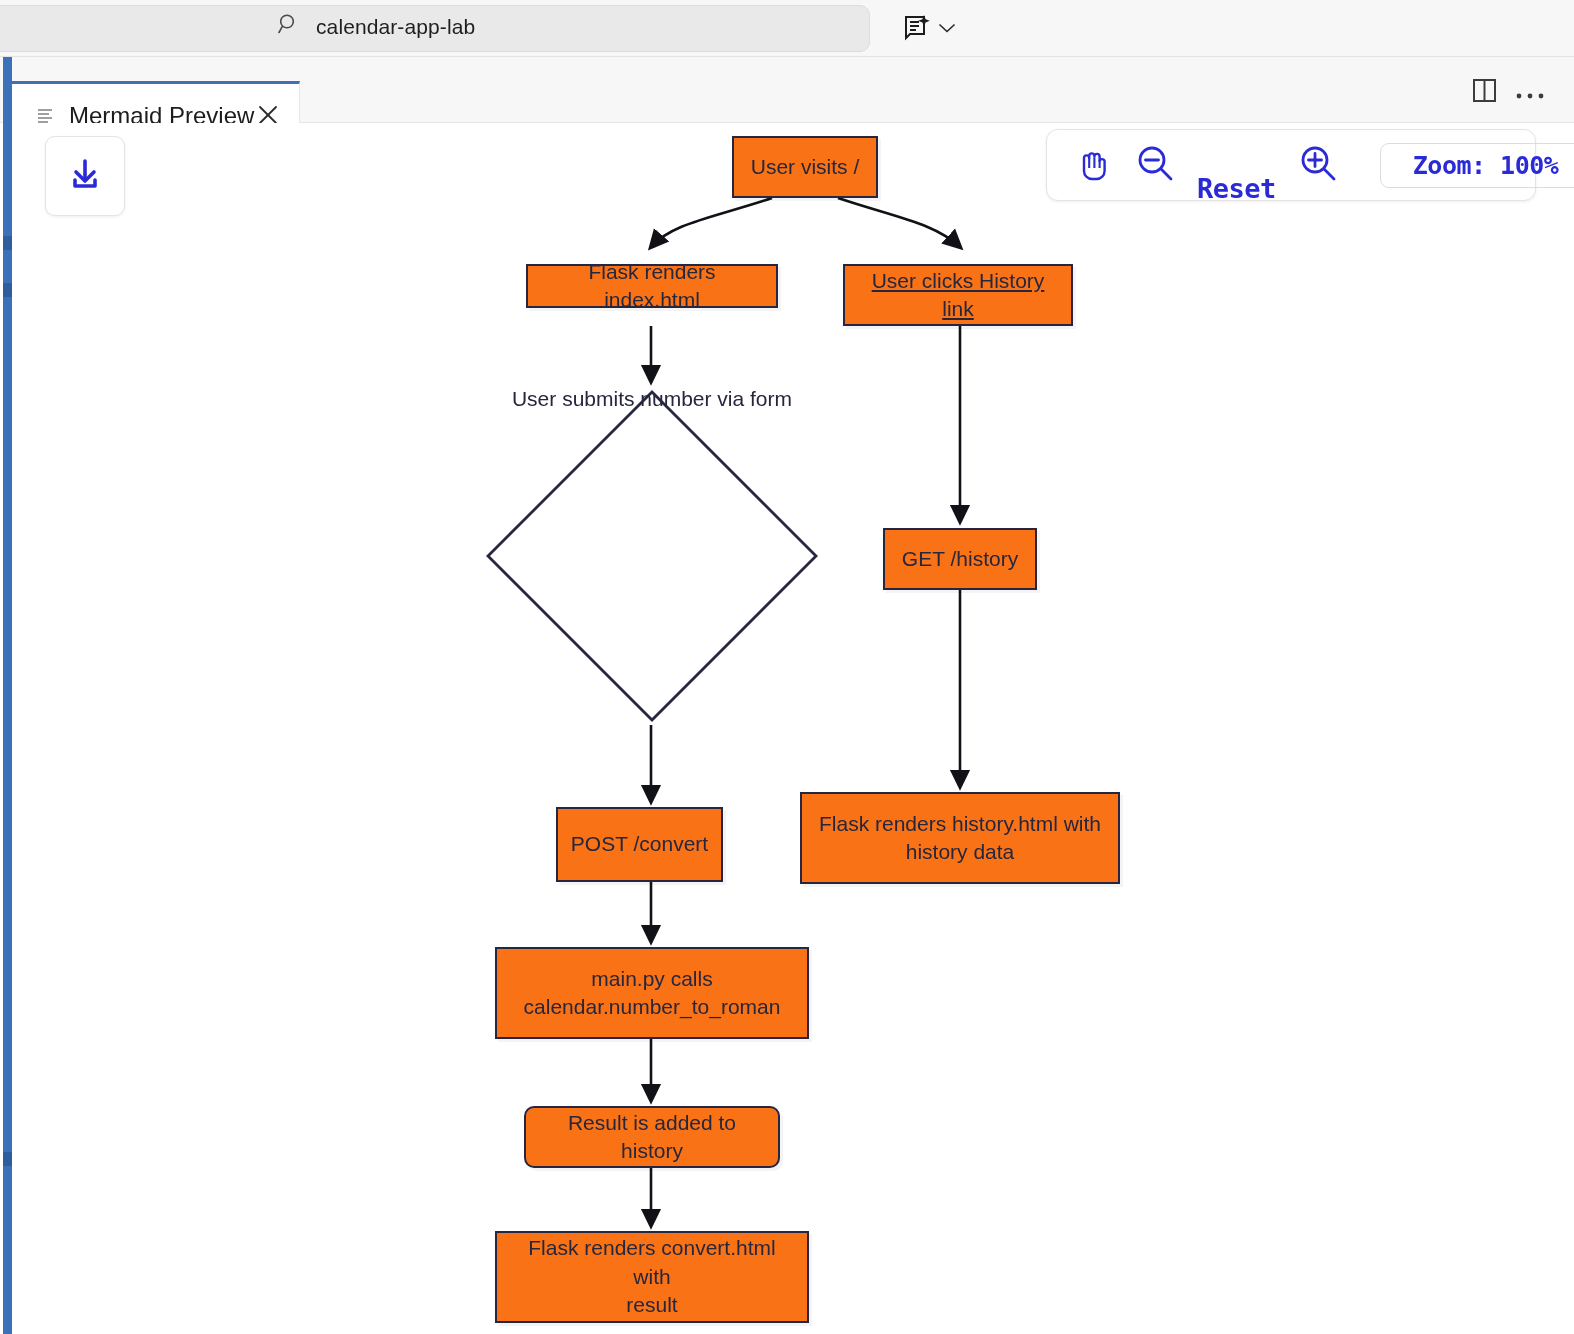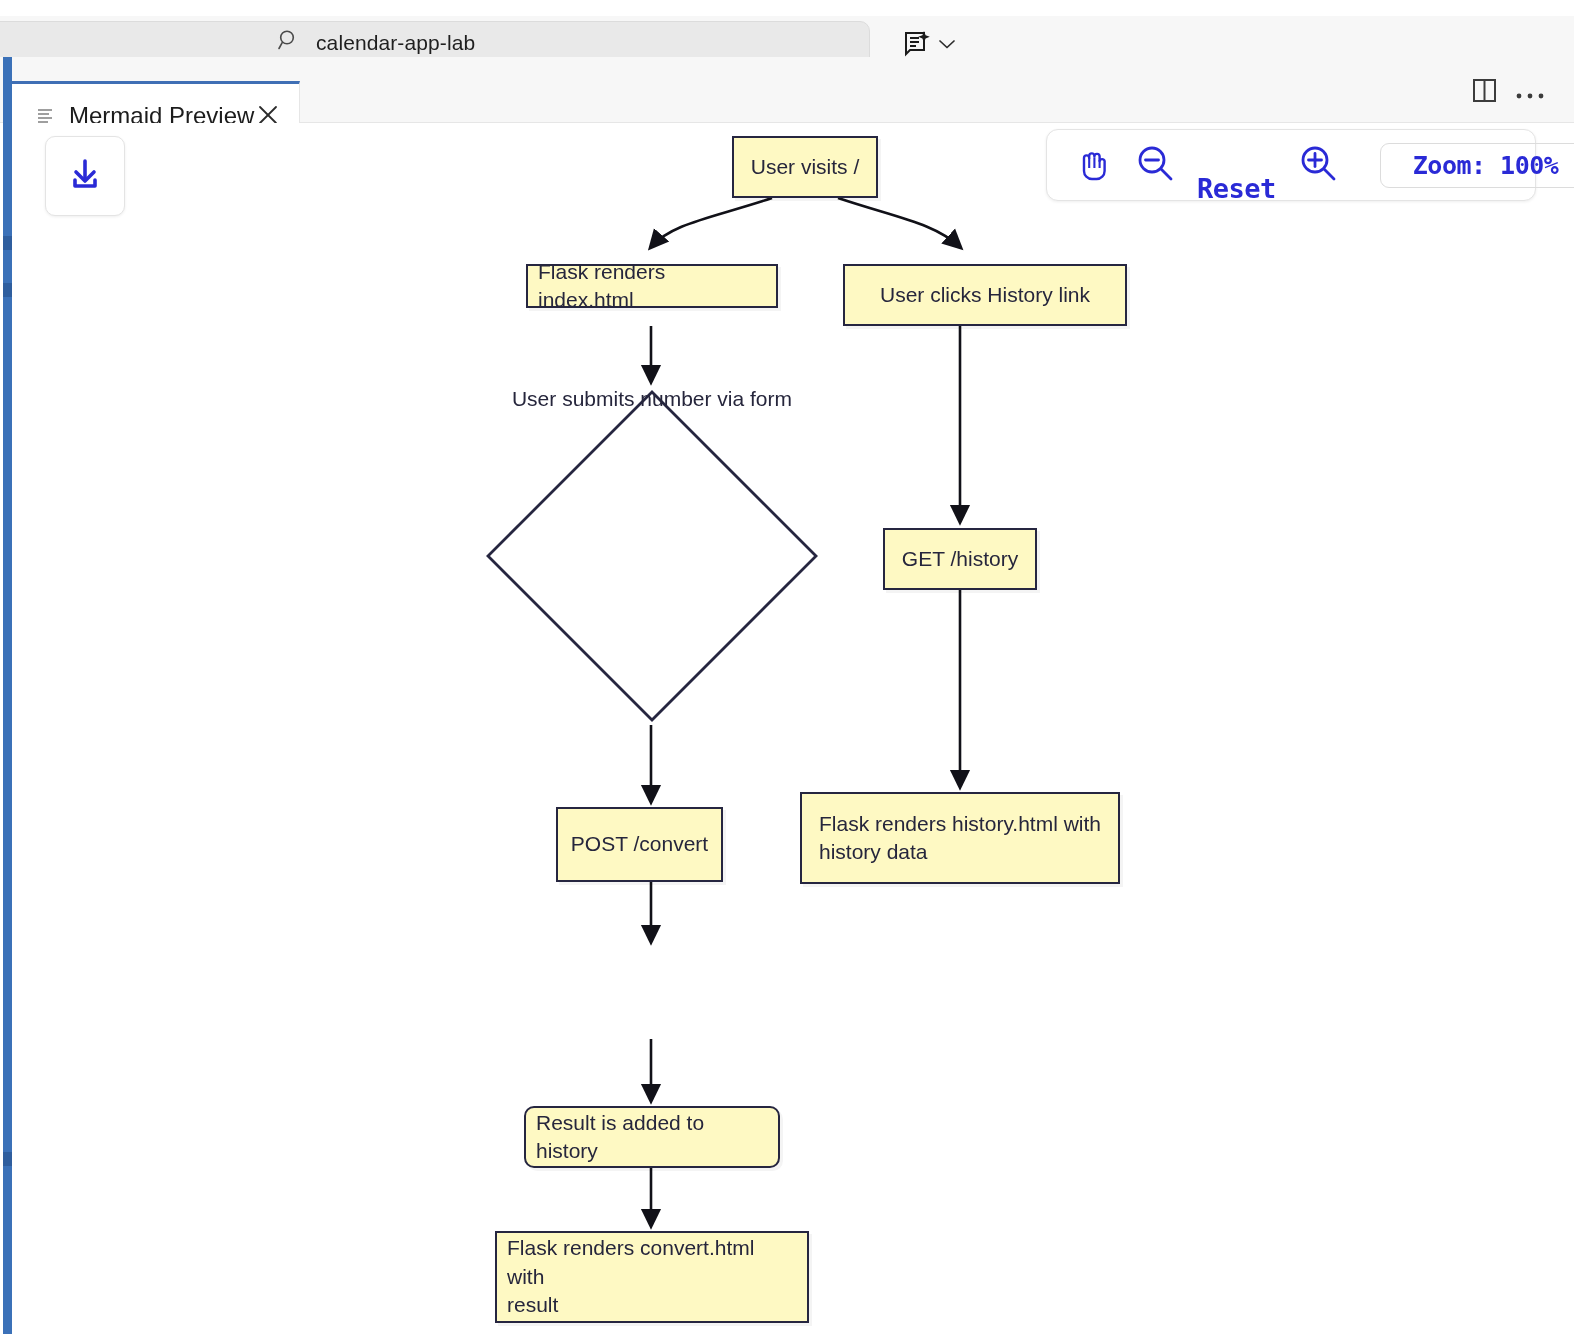--- a/index.html
+++ b/index.html
@@ -5,21 +5,21 @@
   * { box-sizing: border-box; margin: 0; padding: 0; }
   html, body {
     width: 1574px; height: 1334px;
     background: #ffffff;
     font-family: "Liberation Sans", sans-serif;
     overflow: hidden;
   }
 
   
   .topbar {
-    position: absolute; left: 0; top: 16px; width: 1574px; height: 57px;
+    position: absolute; left: 0; top: 0; width: 1574px; height: 57px;
     background: #f7f7f7;
     border-bottom: 1px solid #e3e3e3;
   }
   .searchbox {
     position: absolute; left: -40px; top: 5px; width: 910px; height: 47px;
     background: #e9e9e9;
     border: 1px solid #dcdcdc;
     border-radius: 10px;
     display: flex; align-items: center;
   }
@@ -104,25 +104,25 @@
     padding: 7px 32px;
     font-family: "DejaVu Sans Mono", monospace;
     font-size: 25px; font-weight: 700; color: #2a2ad6; letter-spacing: -.5px;
     white-space: nowrap;
   }
 
   
   .graph { position: absolute; left: 0; top: 0; width: 1562px; height: 1211px; }
   .node {
     position: absolute;
-    background: #fef9c3;
+    background: #f97316;
     border: 2.5px solid #262640;
     box-shadow: 3px 3px 0 rgba(0,0,0,.045);
     display: flex; align-items: center; justify-content: center;
-    text-align: left;
+    text-align: center;
     color: #26263c;
     font-size: 21px;
     line-height: 1.35;
     padding: 0 10px;
   }
   .diamond-wrap { position: absolute; }
   .diamond-shape {
     position: absolute; left: 0; top: 0; width: 100%; height: 100%;
   }
   .diamond-label {
@@ -275,21 +275,21 @@
   <div class="graph">
 
     <div class="node" style="left:720px; top:13px; width:146px; height:62px;">
       <span>User visits /</span>
     </div>
 
     <div class="node" style="left:514px; top:141px; width:252px; height:44px;">
       <span>Flask renders index.html</span>
     </div>
 
-    <div class="node" style="left:831px; top:141px; width:284px; height:62px;">
+    <div class="node" style="left:831px; top:141px; width:230px; height:62px;text-decoration:underline;">
       <span>User clicks History link</span>
     </div>
 
     <div class="diamond-wrap" style="left:471px; top:264px; width:338px; height:338px;">
       <svg class="diamond-shape" viewBox="0 0 338 338">
         <polygon points="169,5 333,169 169,333 5,169" fill="#ffffff" stroke="#262640" stroke-width="2.8" style="filter:none"></polygon>
       </svg>
       <div class="diamond-label">
         <span>User submits number via form</span>
       </div>
@@ -303,20 +303,26 @@
       <span>POST /convert</span>
     </div>
 
     <div class="node" style="left:788px; top:669px; width:320px; height:92px;">
       <span style="display:block">
         <span style="display:block">Flask renders history.html with</span>
         <span style="display:block">history data</span>
       </span>
     </div>
 
+    <div class="node" style="left:483px; top:824px; width:314px; height:92px;">
+      <span style="display:block">
+        <span style="display:block">main.py calls</span>
+        <span style="display:block">calendar.number_to_roman</span>
+      </span>
+    </div>
 
     <div class="node" style="left:512px; top:983px; width:256px; height:62px;border-radius:10px;">
       <span>Result is added to history</span>
     </div>
 
     <div class="node" style="left:483px; top:1108px; width:314px; height:92px;">
       <span style="display:block">
         <span style="display:block">Flask renders convert.html with</span>
         <span style="display:block">result</span>
       </span>

